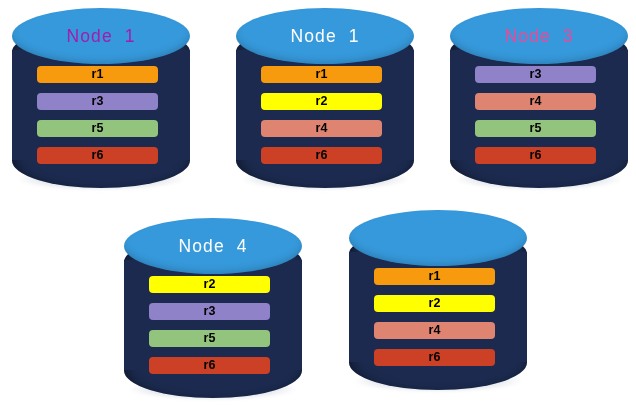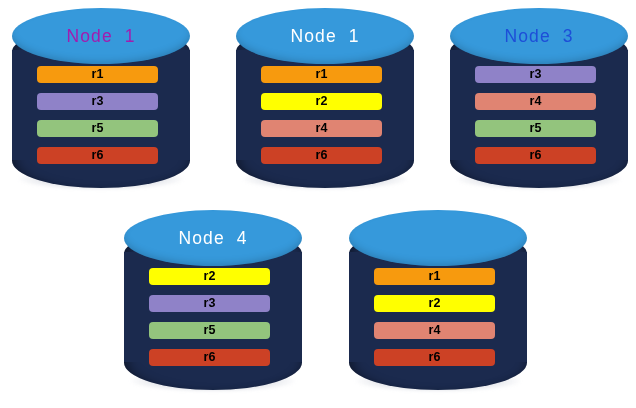--- a/index.html
+++ b/index.html
@@ -166,37 +166,37 @@
         <div class="record" style="background: rgb(204, 65, 37);">
           <span class="lbl" style="color: rgb(0, 0, 0);">r6</span>
         </div>
       </div>
     </div>
     <div class="node" style="left: 450px; top: 8px;">
       <div class="shadow"></div>
       <div class="body" style="background: rgb(27, 42, 78);"></div>
       <div class="body-fill" style="background: rgb(27, 42, 78);"></div>
       <div class="top" style="background: rgb(54, 153, 219);"></div>
-      <div class="title" style="color: #1d4ed8;">Node  3</div>
+      <div class="title" style="color: #ec4899;">Node  3</div>
       <div class="records">
         <div class="record" style="background: rgb(143, 130, 200);">
           <span class="lbl" style="color: rgb(0, 0, 0);">r3</span>
         </div>
         <div class="record" style="background: rgb(224, 132, 114);">
           <span class="lbl" style="color: rgb(0, 0, 0);">r4</span>
         </div>
         <div class="record" style="background: rgb(147, 196, 125);">
           <span class="lbl" style="color: rgb(0, 0, 0);">r5</span>
         </div>
         <div class="record" style="background: rgb(204, 65, 37);">
           <span class="lbl" style="color: rgb(0, 0, 0);">r6</span>
         </div>
       </div>
     </div>
-    <div class="node" style="left: 124px; top: 210px; text-decoration: underline;">
+    <div class="node" style="left: 124px; top: 218px; text-decoration: underline;">
       <div class="shadow"></div>
       <div class="body" style="background: rgb(27, 42, 78);"></div>
       <div class="body-fill" style="background: rgb(27, 42, 78);"></div>
       <div class="top" style="background: rgb(54, 153, 219);"></div>
       <div class="title" style="color: rgb(255, 255, 255);">Node  4</div>
       <div class="records">
         <div class="record" style="background: rgb(255, 255, 0);">
           <span class="lbl" style="color: rgb(0, 0, 0);">r2</span>
         </div>
         <div class="record" style="background: rgb(143, 130, 200);">

